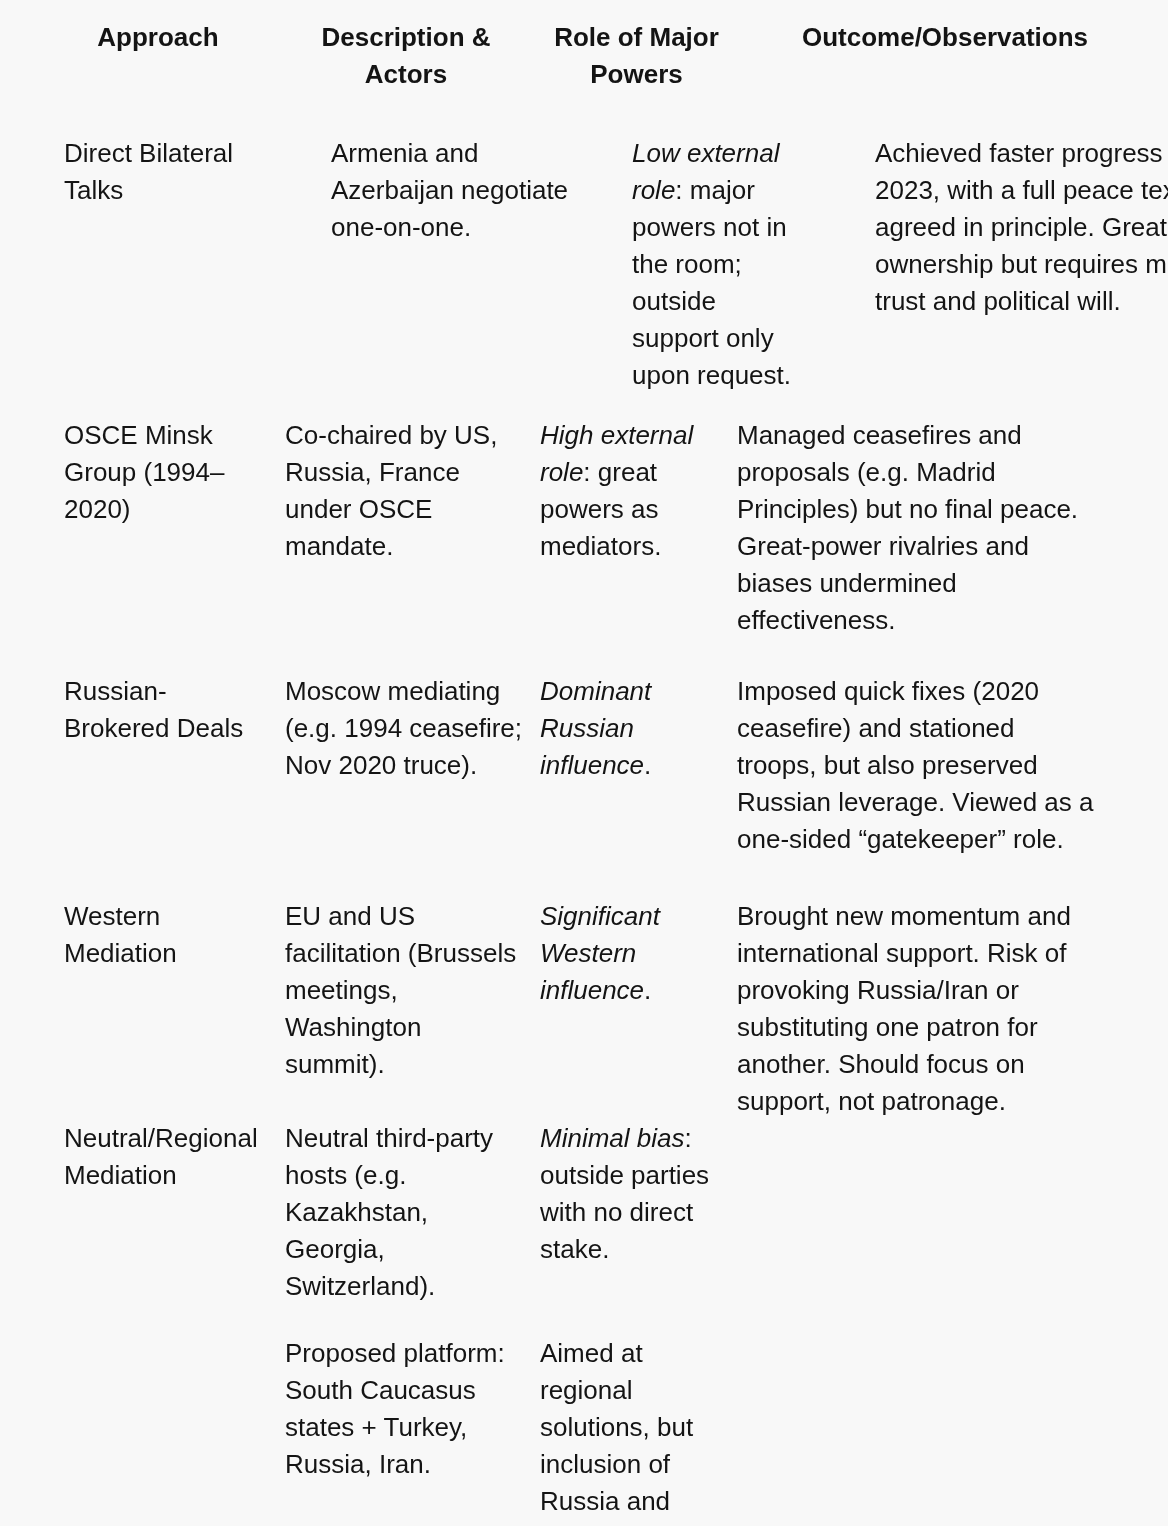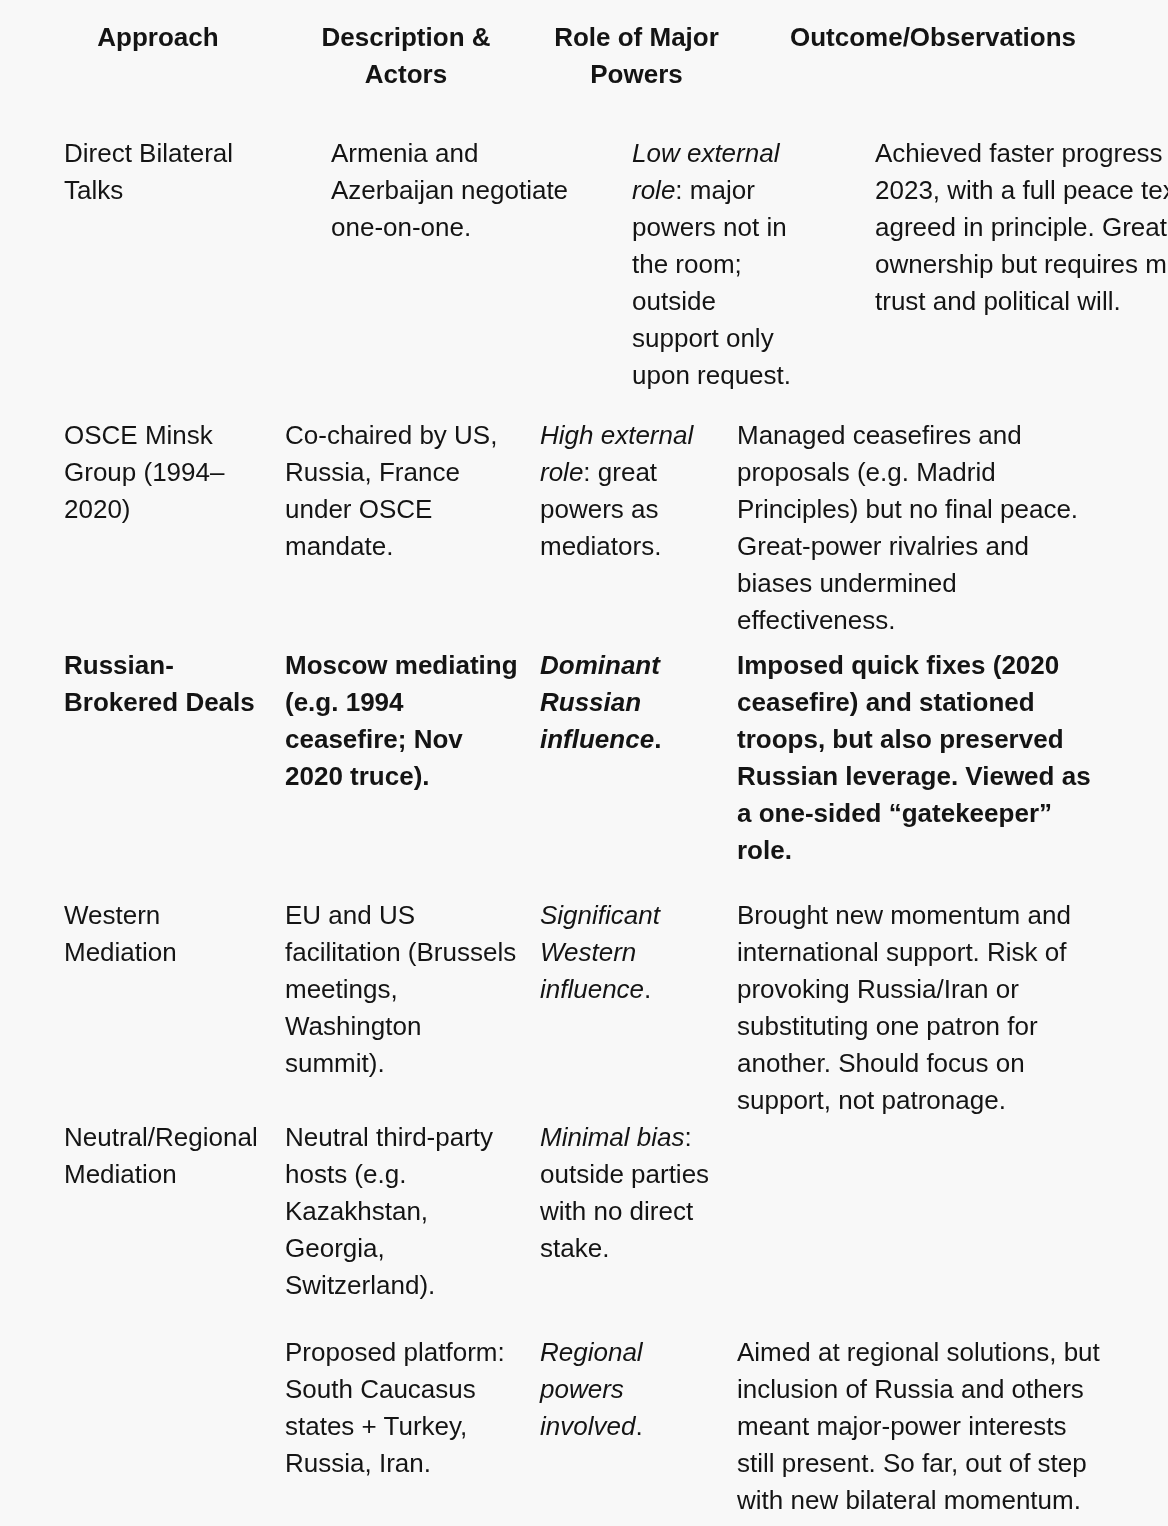--- a/index.html
+++ b/index.html
@@ -24,25 +24,25 @@
   .c2{padding-right:13px;}
   .c3{padding-right:24px;}
   .c4{padding-right:0;}
   .header-row .cell{
     font-weight:bold;
     text-align:center;
     position:relative;
   }
   .header-row .c1{left:-6px;}
   .header-row .c3{left:10px;text-align:center;}
-  .header-row .c4{left:14px;}
+  .header-row .c4{left:26px;}
   .header-row{margin-bottom:42px;}
   .r1{margin-bottom:23px;gap:46px;}
-  .r2{margin-bottom:8px;}
-  .r3{margin-bottom:28px;font-weight:bold;}
+  .r2{margin-bottom:34px;}
+  .r3{margin-bottom:40px;}
   .r4{}
   .r5{margin-bottom:30px;}
   .r6{margin-bottom:0;}
   .role-em{font-style:italic;}
 </style>
 </head>
 <body>
 
 <div class="page">
   <div class="row header-row">
@@ -82,16 +82,15 @@
 
   <div class="row r5">
     <div class="cell c1">Neutral/Regional Mediation</div>
     <div class="cell c2">Neutral third-party hosts (e.g. Kazakhstan, Georgia, Switzerland).</div>
     <div class="cell c3"><span class="role-em">Minimal bias</span><span>: outside parties with no direct stake.</span></div>
   </div>
 
   <div class="row r6">
     <div class="cell c1"></div>
     <div class="cell c2">Proposed platform: South Caucasus states + Turkey, Russia, Iran.</div>
-    <div class="cell c3"><span class="role-em">Regional powers involved</span><span>.</span></div>
     <div class="cell c4">Aimed at regional solutions, but inclusion of Russia and others meant major-power interests still present. So far, out of step with new bilateral momentum.</div>
   </div>
 </div>
 
 </body></html>

